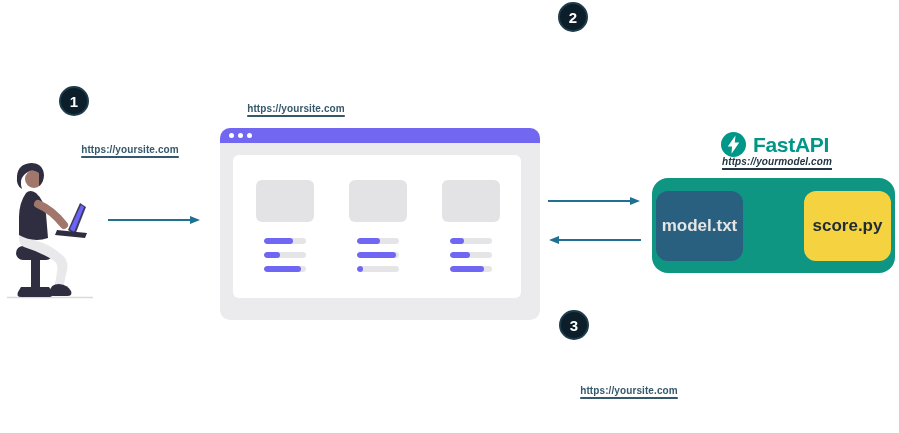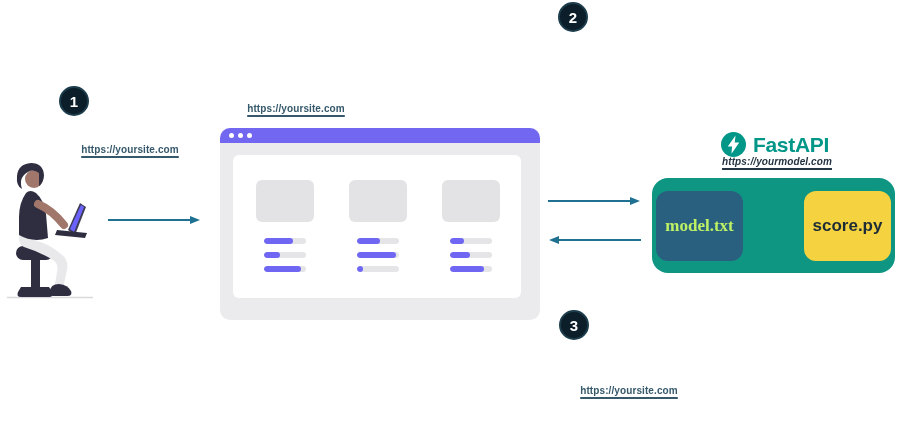--- a/index.html
+++ b/index.html
@@ -72,21 +72,21 @@
     position:absolute;left:652px;top:178px;width:243px;height:95px;
     background:var(--teal-box);border-radius:16px;
     display:flex;align-items:center;justify-content:center;gap:21px;
     padding:0 4px;box-sizing:border-box;
   }
   .file-box{
     width:99px;height:70px;border-radius:12px;
     display:flex;align-items:center;justify-content:center;
     font-size:17px;font-weight:bold;
   }
-  .file-model{background:var(--navy-box);color:#bef264;font-family:Liberation Serif, serif;}
+  .file-model{background:var(--navy-box);color:#e5e5e5;}
   .file-score{background:var(--yellow-box);color:#1d2b36;margin-left:40px;}
   
   .person{position:absolute;left:5px;top:162px;}
 </style>
 </head>
 <body>
 
 <div class="stage">
 
   <div class="step step-1">

